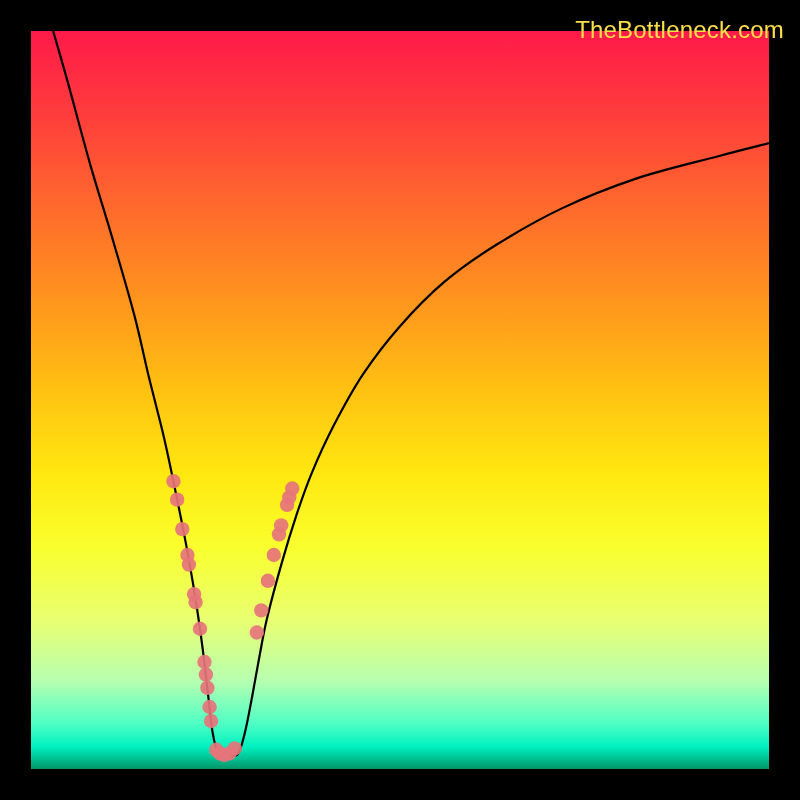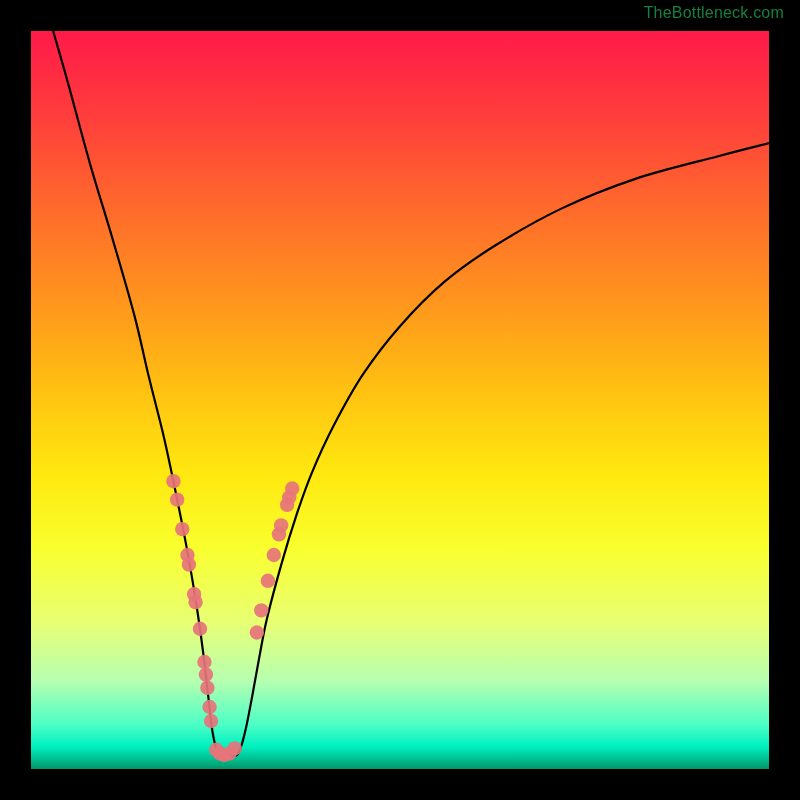--- a/index.html
+++ b/index.html
@@ -35,24 +35,24 @@
       #f9ff2e 70%,
       #e8ff73 80%,
       #b7ffb0 88%,
       #4cffc5 94%,
       #00f0c0 97%,
       #009668 100%
     );
   }
   .attribution {
     position: absolute;
-    top: 4px;
+    top: 16px;
     right: 16px;
-    color: #15803d;
-    font-size: 16px;
+    color: #fde047;
+    font-size: 24px;
     font-weight: 500;
     letter-spacing: 0.2px;
   }
   svg.overlay {
     position: absolute;
     top: 31px;
     left: 31px;
     width: 738px;
     height: 738px;
     overflow: visible;

